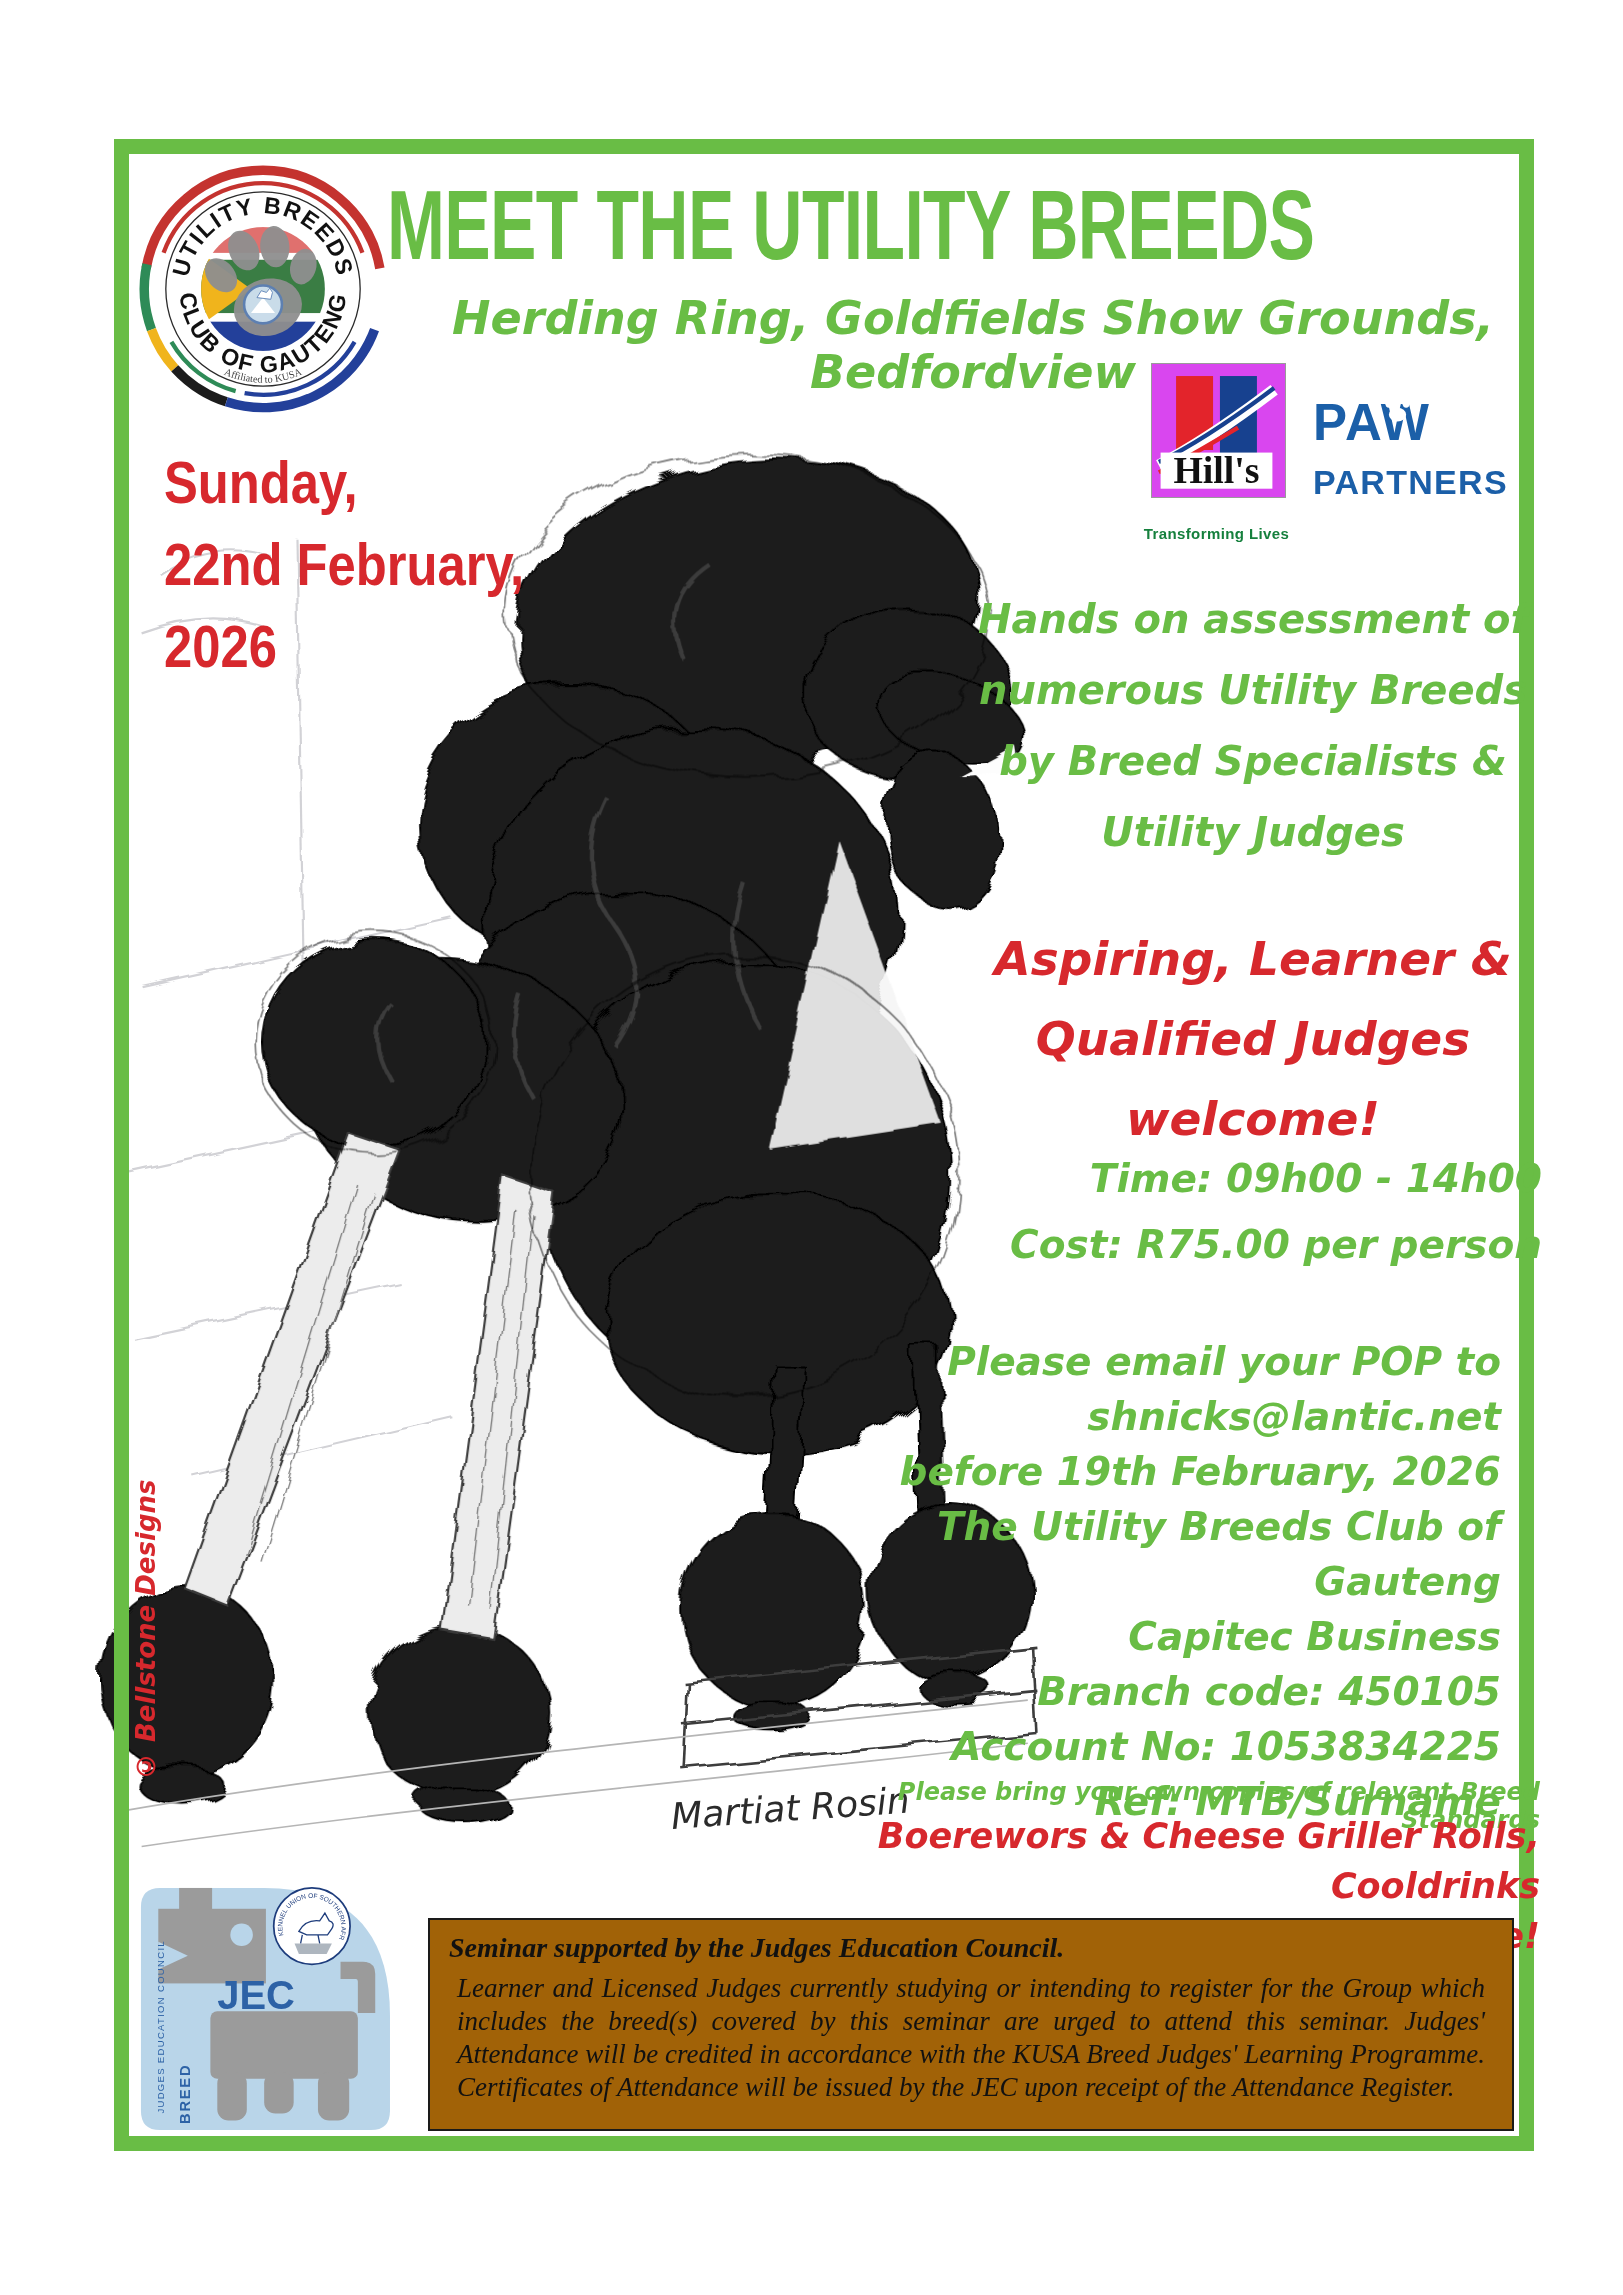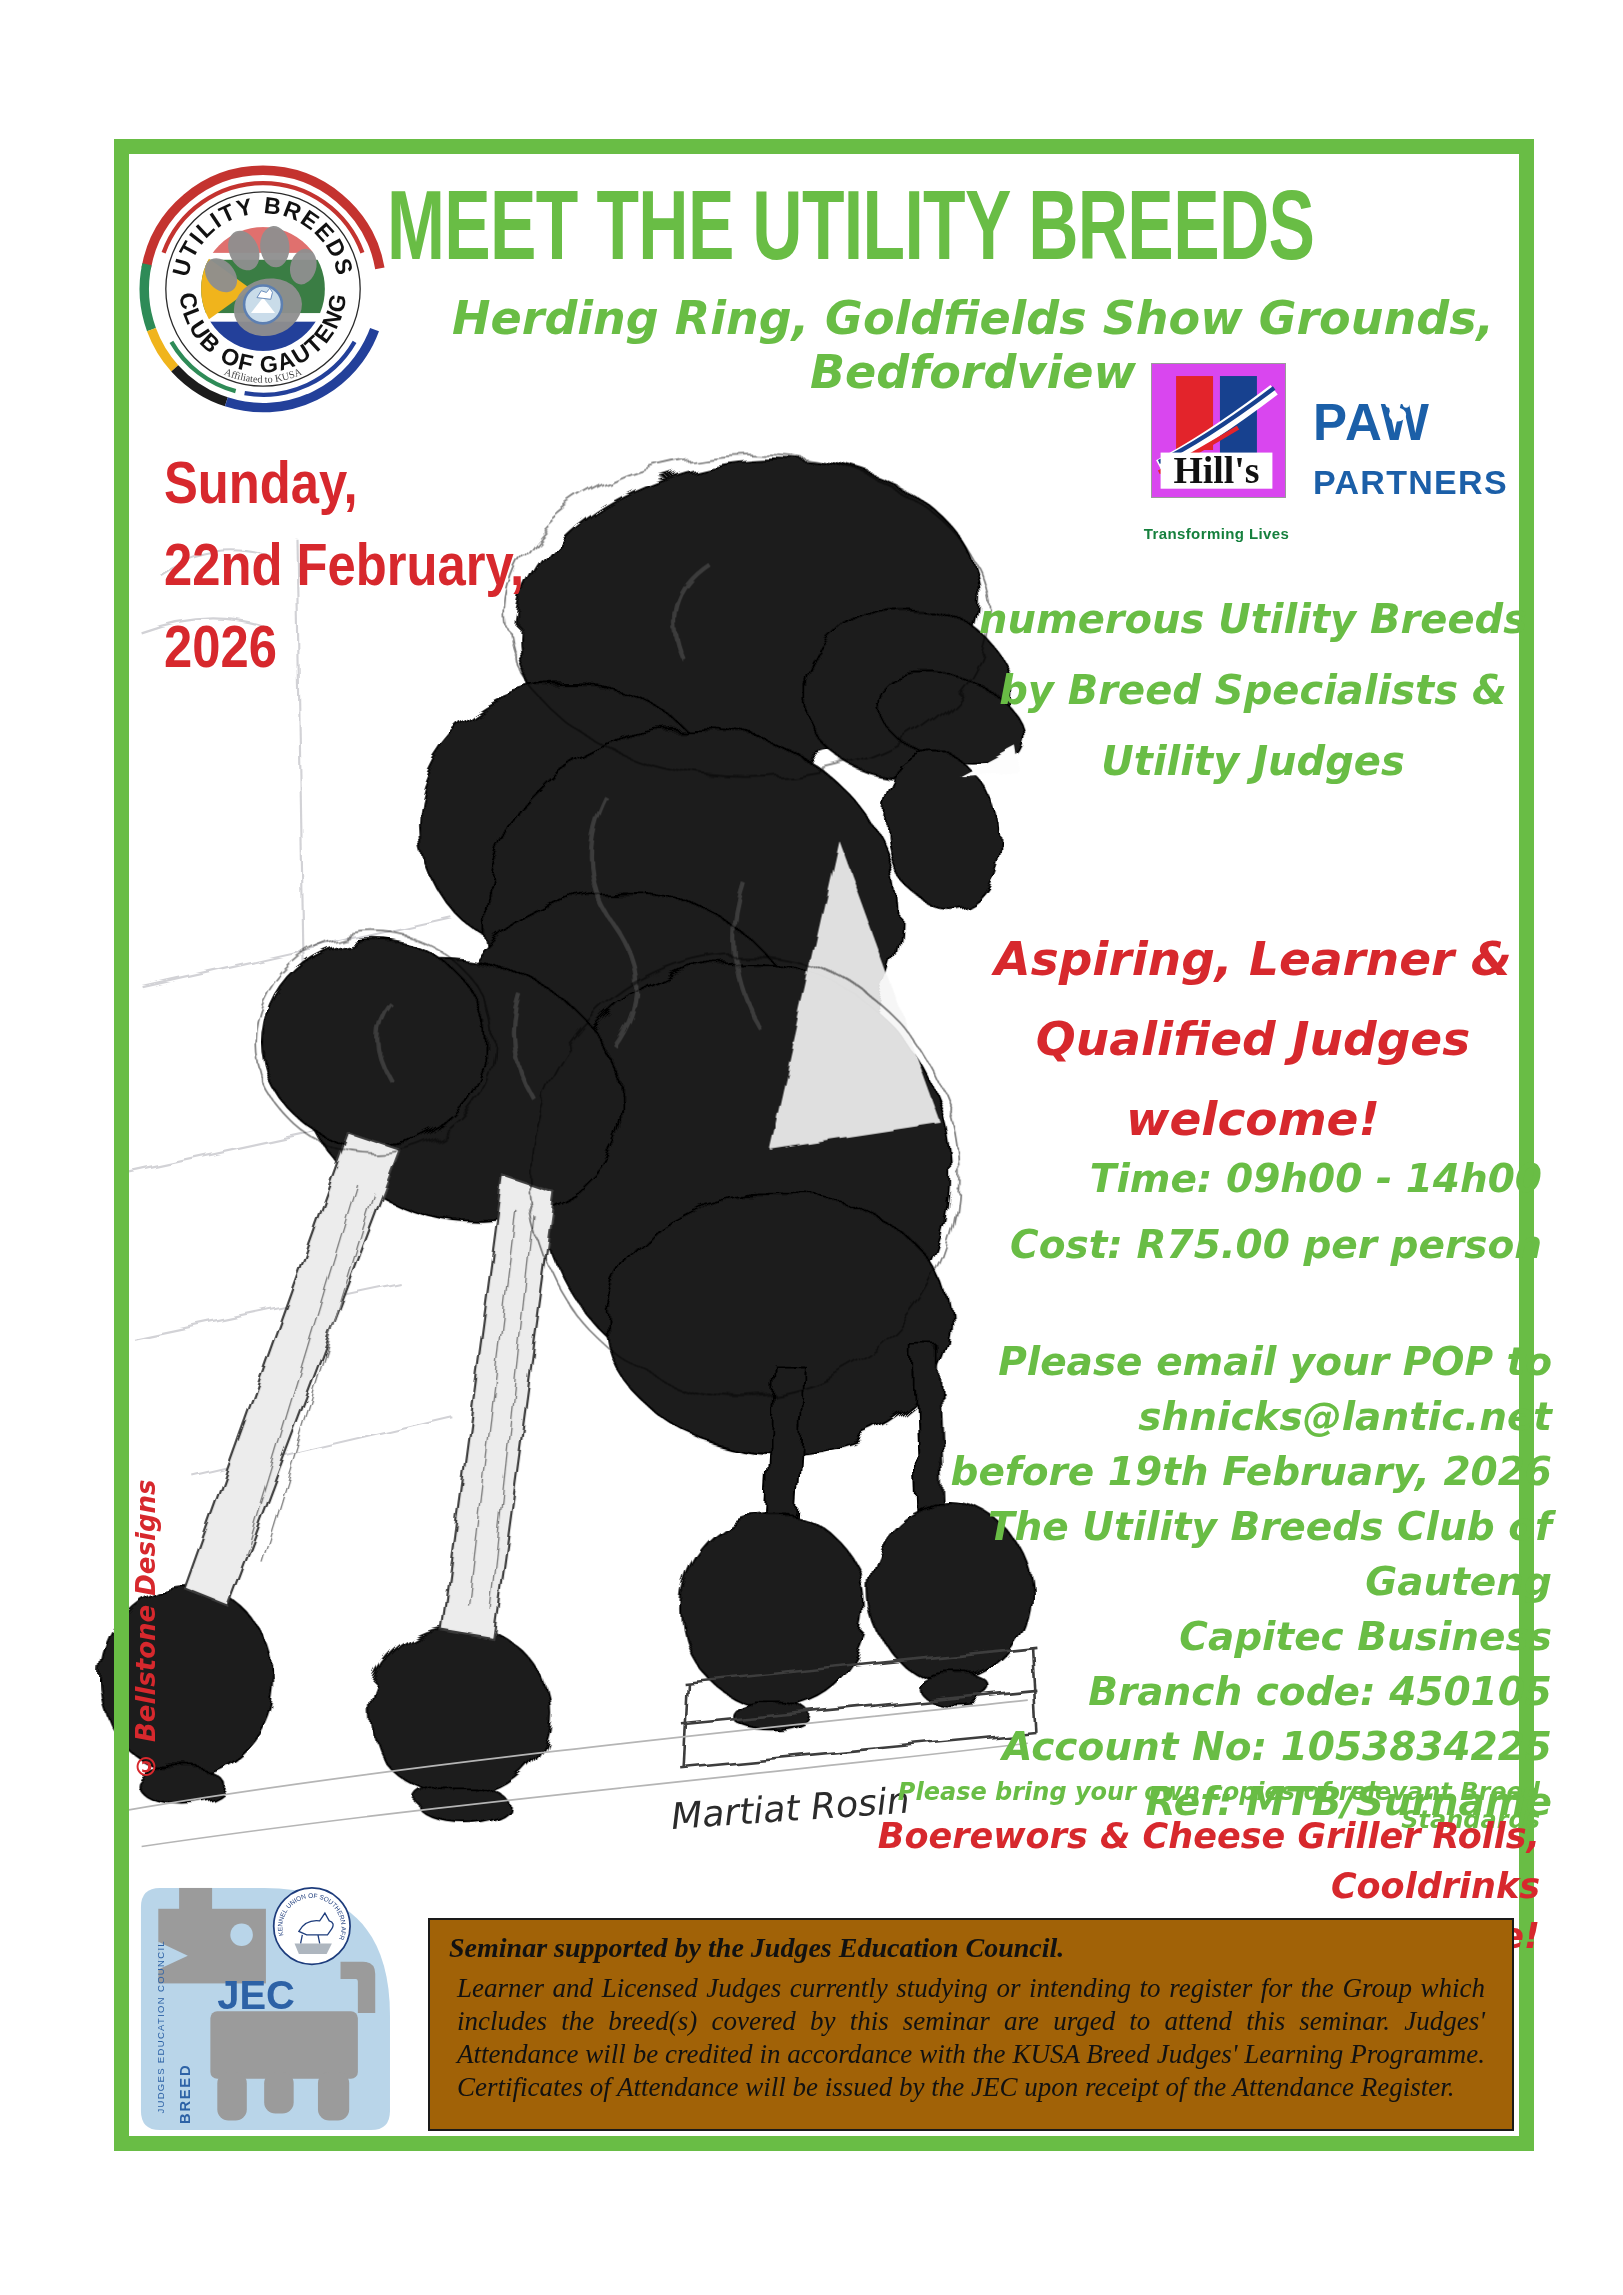--- a/index.html
+++ b/index.html
@@ -40,21 +40,21 @@
   .paw-block{left:1313px;top:386px;width:241px;}
   .paw-word{font-size:51px;font-weight:900;color:var(--paw-blue);line-height:74px;
             letter-spacing:1.7px;position:relative;}
   .paw-icon-overlay{position:absolute;left:69px;top:8.6px;width:31px;height:29px;}
   .partners-word{font-size:34px;font-weight:800;color:var(--paw-blue);letter-spacing:1.3px;
                  margin-top:3.4px;}
 
   .assessment{left:964px;top:584px;width:578px;text-align:center;font-size:40px;line-height:71px;}
   .welcome{left:964px;top:919px;width:578px;text-align:center;font-size:47px;line-height:80px;}
   .timecost{left:964px;top:1146px;width:578px;text-align:right;font-size:39px;line-height:66px;}
-  .payment{left:812px;top:1334px;width:740px;text-align:right;font-size:39px;line-height:55px;}
+  .payment{left:761px;top:1334px;width:740px;text-align:right;font-size:39px;line-height:55px;}
   .bring-note{left:800px;top:1778px;width:740px;text-align:right;font-size:24px;}
   .food-note{left:800px;top:1811px;width:740px;text-align:right;font-size:35px;line-height:50px;}
 
   .credit{left:131px;top:1463px;height:318px;writing-mode:vertical-rl;transform:rotate(180deg);
           font-size:26px;color:var(--red);}
 
   .jec-logo{left:134px;top:1881px;width:269px;height:256px;}
 
   .seminar-box{left:428px;top:1918px;width:1086px;height:213px;border:2.6px solid #1a1a1a;
                box-sizing:border-box;padding:12px 19px;background:#a16207;
@@ -248,20 +248,21 @@
         <ellipse cx="8" cy="8" rx="4.5" ry="6" fill="#fff"></ellipse>
         <ellipse cx="18" cy="5" rx="5" ry="6.5" fill="#fff"></ellipse>
         <ellipse cx="28" cy="8" rx="4.5" ry="6" fill="#fff"></ellipse>
         <ellipse cx="18" cy="22" rx="10" ry="8" fill="#fff"></ellipse>
       </svg>
     </div>
     <div class="partners-word">PARTNERS</div>
   </div>
 
   <div class="abs assessment marker green-txt z2">
+    <div>Hands on assessment of</div>
     <div>numerous Utility Breeds</div>
     <div>by Breed Specialists &amp;</div>
     <div>Utility Judges</div>
   </div>
 
   <div class="abs welcome marker red-txt z2">
     <div>Aspiring, Learner &amp;</div>
     <div>Qualified Judges</div>
     <div>welcome!</div>
   </div>

